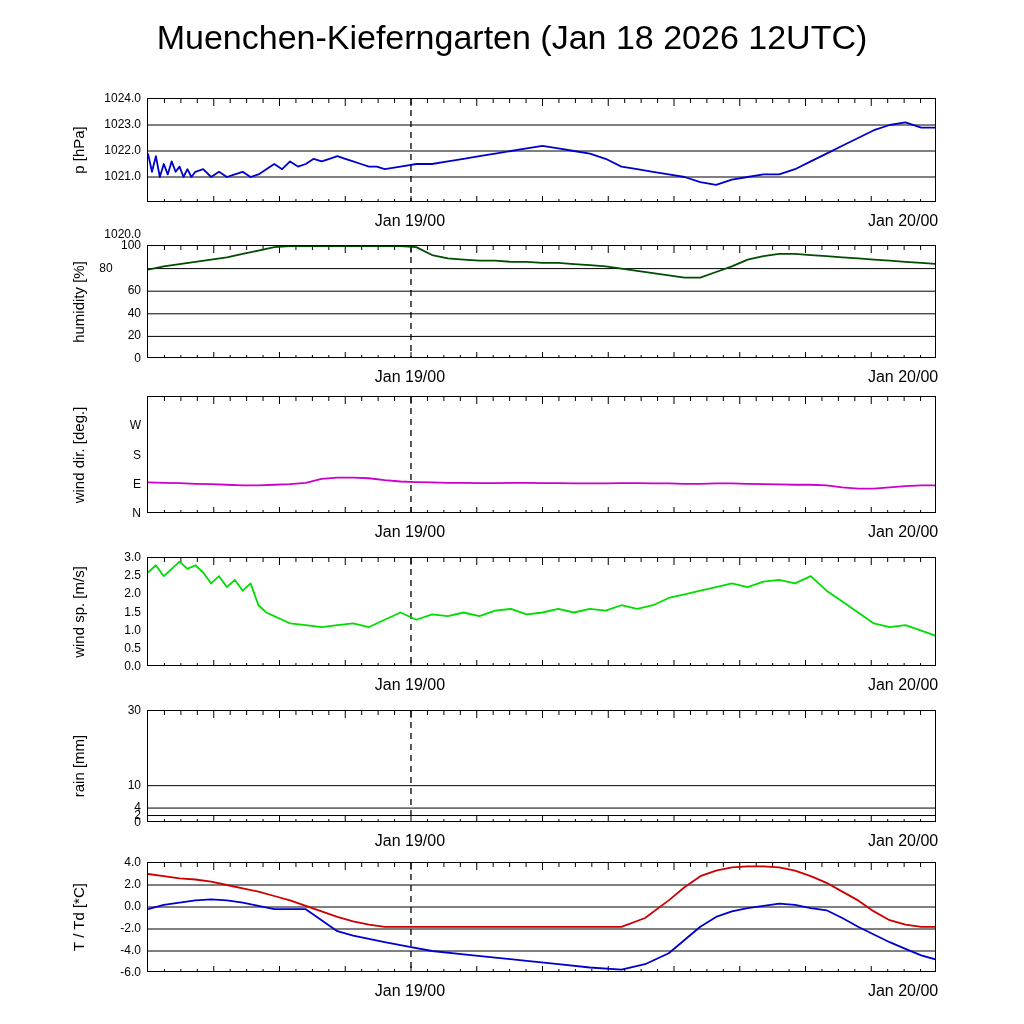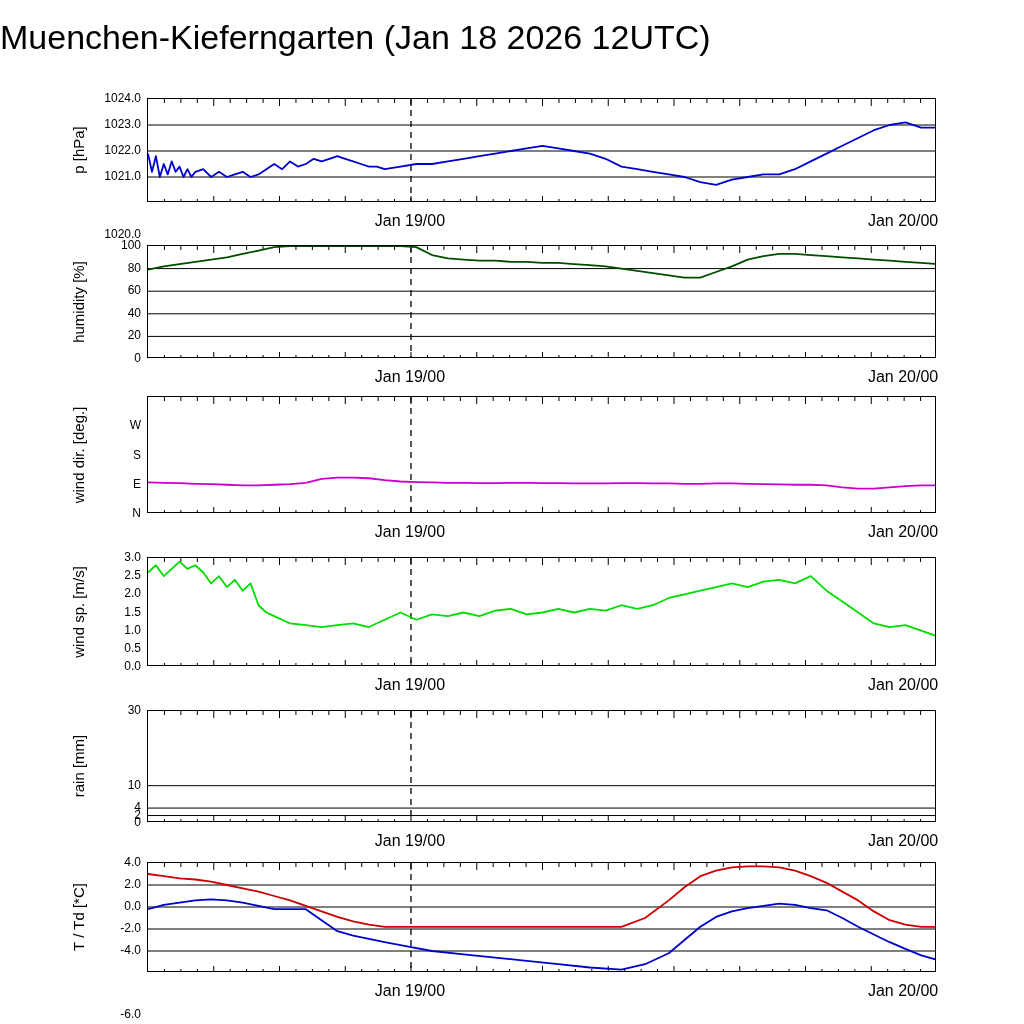--- a/index.html
+++ b/index.html
@@ -1,20 +1,20 @@
 <!DOCTYPE html>
 <html><head>
 <meta charset="utf-8">
 <style>
   html,body{margin:0;padding:0;background:#ffffff;}
   body{width:1024px;height:1024px;font-family:"Liberation Sans",sans-serif;color:#000;}
   #page{position:relative;width:1024px;height:1024px;overflow:hidden;}
 
   .title{
-    position:absolute;top:18px;left:0;width:1024px;
+    position:absolute;top:18px;left:0;width:1024px;text-align:center;
     font-size:34px;font-weight:400;letter-spacing:0px;
   }
 
   .panel{position:absolute;}
   .plotbox{position:absolute;border:1px solid #000;box-sizing:border-box;background:#fff;overflow:hidden;}
   .ylabel{
     position:absolute;
     transform-origin:0 0;
     font-size:15px;
     white-space:nowrap;
@@ -251,21 +251,21 @@
             <line x1="772.5625" x2="772.5625" y1="0" y2="4" stroke="#000" stroke-width="1"></line>
             <line x1="772.5625" x2="772.5625" y1="113" y2="109" stroke="#000" stroke-width="1"></line>
             <line x1="262.9737" x2="262.9737" y1="0" y2="113" stroke="#000" stroke-width="1.3" stroke-dasharray="6,5"></line>
             <path d="M0.00,23.73 L15.78,20.34 L31.56,18.08 L47.34,15.82 L63.12,13.56 L78.90,11.30 L94.68,7.91 L110.46,4.52 L126.24,1.13 L142.02,0.00 L157.80,0.00 L173.58,0.00 L189.36,0.00 L205.14,0.00 L220.92,0.00 L236.70,0.00 L252.48,0.00 L268.26,1.13 L284.04,9.04 L299.82,12.43 L315.60,13.56 L331.38,14.69 L347.16,14.69 L362.94,15.82 L378.72,15.82 L394.50,16.95 L410.28,16.95 L426.06,18.08 L441.84,19.21 L457.62,20.34 L473.40,22.60 L489.18,24.86 L504.96,27.12 L520.74,29.38 L536.52,31.64 L552.30,31.64 L568.08,25.99 L583.86,20.34 L599.64,13.56 L615.42,10.17 L631.20,7.91 L646.98,7.91 L662.76,9.04 L678.54,10.17 L694.32,11.30 L710.10,12.43 L725.88,13.56 L741.66,14.69 L757.44,15.82 L773.22,16.95 L789.00,18.08" fill="none" stroke="#004d00" stroke-width="1.8" stroke-linejoin="round"></path>
           </svg>
         </div>
         <div class="ytick" style="width: 70px; left: 71px; top: 113px;">0</div>
         <div class="ytick" style="width: 70px; left: 71px; top: 90.4px;">20</div>
         <div class="ytick" style="width: 70px; left: 71px; top: 67.8px;">40</div>
         <div class="ytick" style="width: 70px; left: 71px; top: 45.2px;">60</div>
-        <div class="ytick" style="width: 70px; left: 71px; top: 22.6px;">80</div>
+        <div class="ytick" style="width: 70px; left: 71px; top: 22.6px; text-align: center;">80</div>
         <div class="ytick" style="width: 70px; left: 71px; top: 0px;">100</div>
         <div class="ylabel" style="left: 78px; top: 56.5px; transform: rotate(-90deg) translate(-50%, -50%);">humidity [%]</div>
         <div class="xtick" style="left: 409.974px; top: 123px;">Jan 19/00</div>
         <div class="xtick" style="left: 903.099px; top: 123px;">Jan 20/00</div>
       </div>
       <div class="panel" style="left: 0px; top: 396px; width: 1024px; height: 157px;">
         <div class="plotbox" style="left: 147px; top: 0px; width: 789px; height: 117px;">
           <svg width="789" height="117" viewBox="0 0 789 117">
             <line x1="16.4375" x2="16.4375" y1="0" y2="4" stroke="#000" stroke-width="1"></line>
             <line x1="16.4375" x2="16.4375" y1="117" y2="113" stroke="#000" stroke-width="1"></line>
@@ -697,21 +697,21 @@
             <line x1="739.6875" x2="739.6875" y1="110" y2="106" stroke="#000" stroke-width="1"></line>
             <line x1="756.125" x2="756.125" y1="0" y2="4" stroke="#000" stroke-width="1"></line>
             <line x1="756.125" x2="756.125" y1="110" y2="106" stroke="#000" stroke-width="1"></line>
             <line x1="772.5625" x2="772.5625" y1="0" y2="4" stroke="#000" stroke-width="1"></line>
             <line x1="772.5625" x2="772.5625" y1="110" y2="106" stroke="#000" stroke-width="1"></line>
             <line x1="262.9737" x2="262.9737" y1="0" y2="110" stroke="#000" stroke-width="1.3" stroke-dasharray="6,5"></line>
             <path d="M0.00,11.00 L15.78,13.20 L31.56,15.40 L47.34,16.50 L63.12,18.70 L78.90,22.00 L94.68,25.30 L110.46,28.60 L126.24,33.00 L142.02,37.40 L157.80,42.90 L173.58,48.40 L189.36,53.90 L205.14,58.30 L220.92,61.60 L236.70,63.80 L260.37,63.80 L284.04,63.80 L315.60,63.80 L347.16,63.80 L378.72,63.80 L410.28,63.80 L441.84,63.80 L473.40,63.80 L497.07,55.00 L520.74,37.40 L536.52,24.20 L552.30,13.20 L568.08,7.70 L583.86,4.40 L599.64,3.30 L615.42,3.30 L631.20,4.40 L646.98,7.70 L662.76,13.20 L678.54,19.80 L694.32,28.60 L710.10,37.40 L725.88,48.40 L741.66,57.20 L757.44,61.60 L773.22,63.80 L789.00,63.80" fill="none" stroke="#cc0000" stroke-width="1.8" stroke-linejoin="round"></path>
             <path d="M0.00,46.20 L15.78,41.80 L31.56,39.60 L47.34,37.40 L63.12,36.30 L78.90,37.40 L94.68,39.60 L110.46,42.90 L126.24,46.20 L142.02,46.20 L157.80,46.20 L173.58,57.20 L189.36,68.20 L205.14,72.60 L220.92,75.90 L236.70,79.20 L260.37,83.60 L284.04,88.00 L315.60,91.30 L347.16,94.60 L378.72,97.90 L410.28,101.20 L441.84,104.50 L473.40,106.70 L497.07,101.20 L520.74,90.20 L536.52,77.00 L552.30,63.80 L568.08,53.90 L583.86,48.40 L599.64,45.10 L615.42,42.90 L631.20,40.70 L646.98,41.80 L662.76,45.10 L678.54,47.30 L694.32,55.00 L710.10,63.80 L725.88,71.50 L741.66,79.20 L757.44,85.80 L773.22,92.40 L789.00,96.80" fill="none" stroke="#0000cc" stroke-width="1.8" stroke-linejoin="round"></path>
           </svg>
         </div>
-        <div class="ytick" style="width: 70px; left: 71px; top: 110px; margin-top: 42px;">-6.0</div>
+        <div class="ytick" style="width: 70px; left: 71px; top: 110px;">-6.0</div>
         <div class="ytick" style="width: 70px; left: 71px; top: 88px;">-4.0</div>
         <div class="ytick" style="width: 70px; left: 71px; top: 66px;">-2.0</div>
         <div class="ytick" style="width: 70px; left: 71px; top: 44px;">0.0</div>
         <div class="ytick" style="width: 70px; left: 71px; top: 22px;">2.0</div>
         <div class="ytick" style="width: 70px; left: 71px; top: 0px;">4.0</div>
         <div class="ylabel" style="left: 78px; top: 55px; transform: rotate(-90deg) translate(-50%, -50%);">T / Td [*C]</div>
         <div class="xtick" style="left: 409.974px; top: 120px;">Jan 19/00</div>
         <div class="xtick" style="left: 903.099px; top: 120px;">Jan 20/00</div>
       </div>
     </div>

